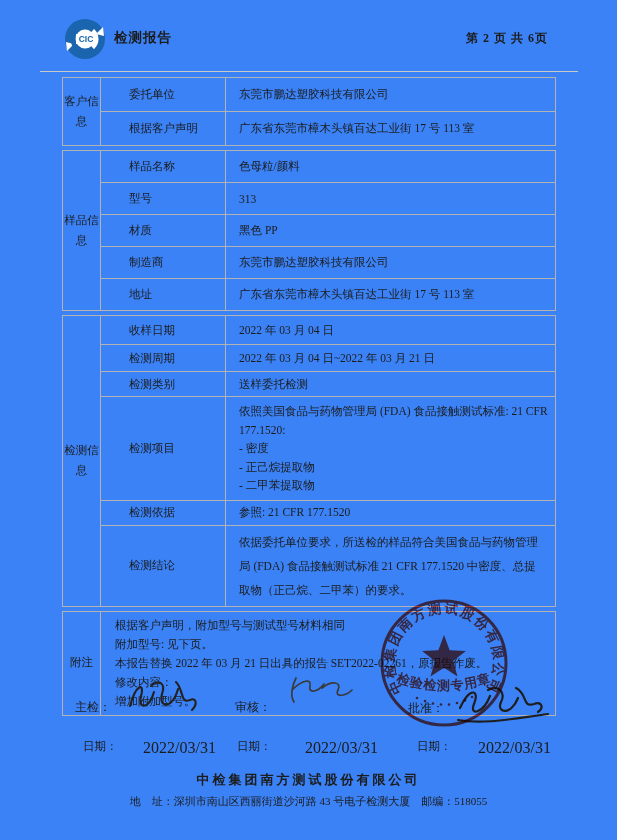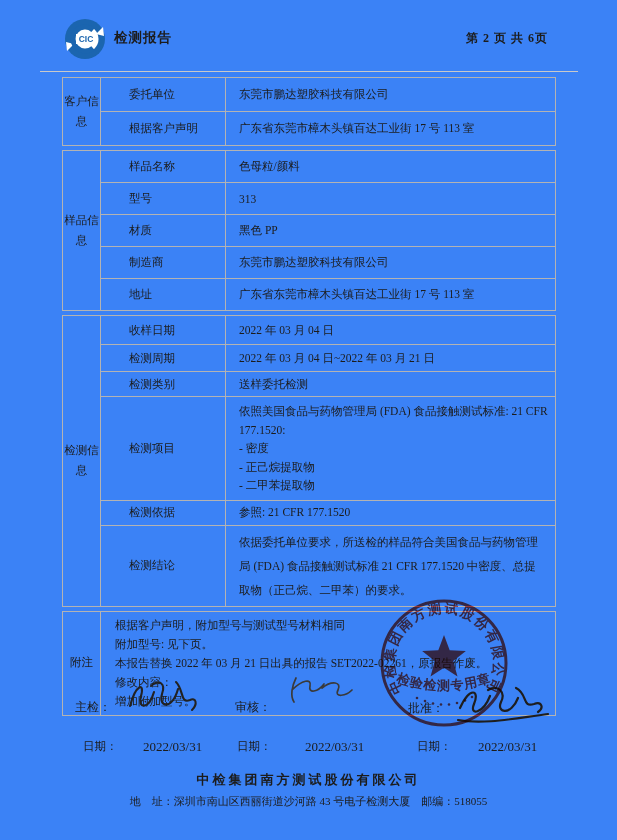--- a/index.html
+++ b/index.html
@@ -19,21 +19,21 @@
   .label-td{width:96px;padding-left:28px;}
   .value-td{padding-left:13px;}
   .h33{height:33px;} .h31{height:31px;} .h28{height:28px;} .h26{height:26px;} .h24{height:24px;}
   .lines{padding:5px 0 5px 13px;line-height:18.5px;}
   .lines div{white-space:nowrap;}
   .conclusion{padding:4px 8px 4px 13px;line-height:24px;}
   .notes-cell{padding:4px 8px 4px 14px;line-height:19px;}
   
   .sig-label{position:absolute;font-size:12px;}
   .sig-date-label{position:absolute;font-size:11.5px;}
-  .sig-date{position:absolute;font-size:13px;}
+  .sig-date{position:absolute;font-size:16px;}
   .sig-svg{position:absolute;}
   
   .stamp{position:absolute;left:369px;top:588px;width:150px;height:150px;z-index:5;
          opacity:.88;mix-blend-mode:multiply;pointer-events:none;}
   
   .footer{position:absolute;left:0;top:771px;width:617px;text-align:center;}
   .f-company{font-size:13px;font-weight:bold;letter-spacing:3px;margin-bottom:4px;}
   .f-line{font-size:11px;line-height:16px;}
   .f-link{color:#0000cc;text-decoration:underline;}
 </style>

